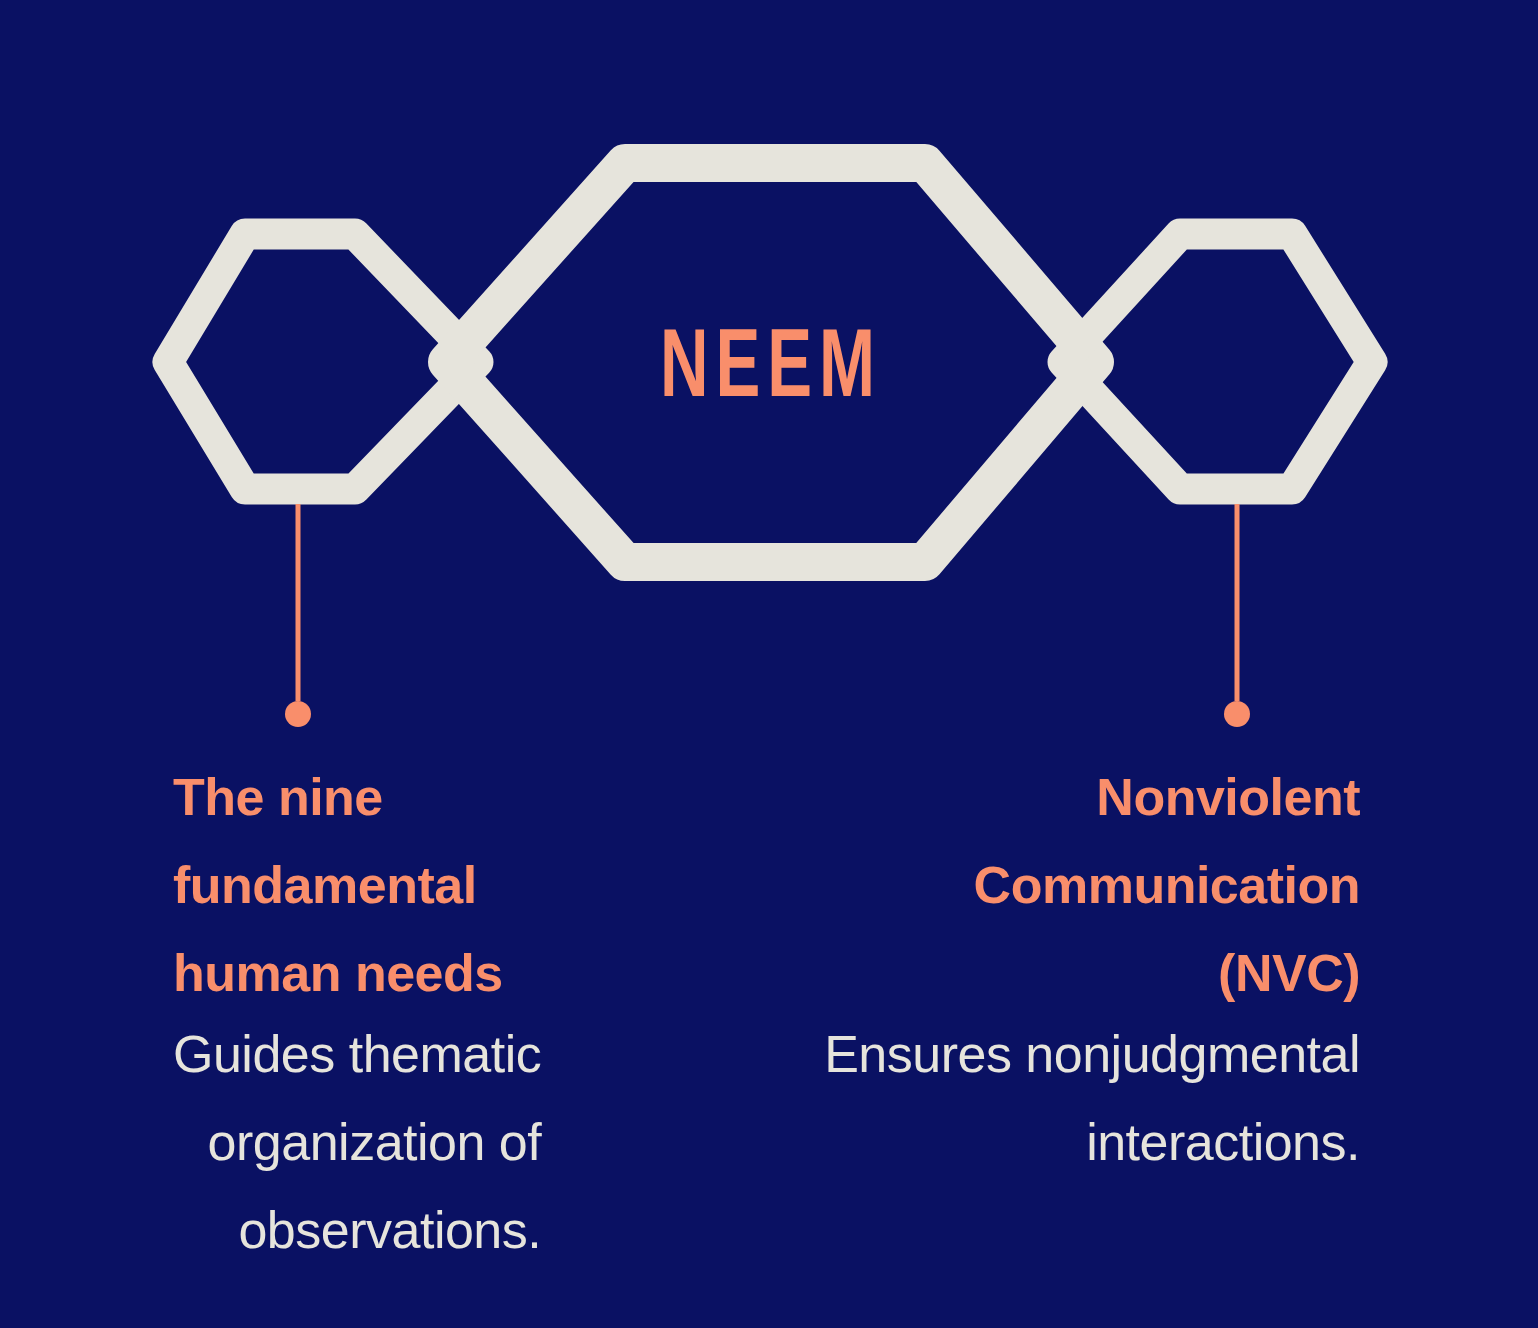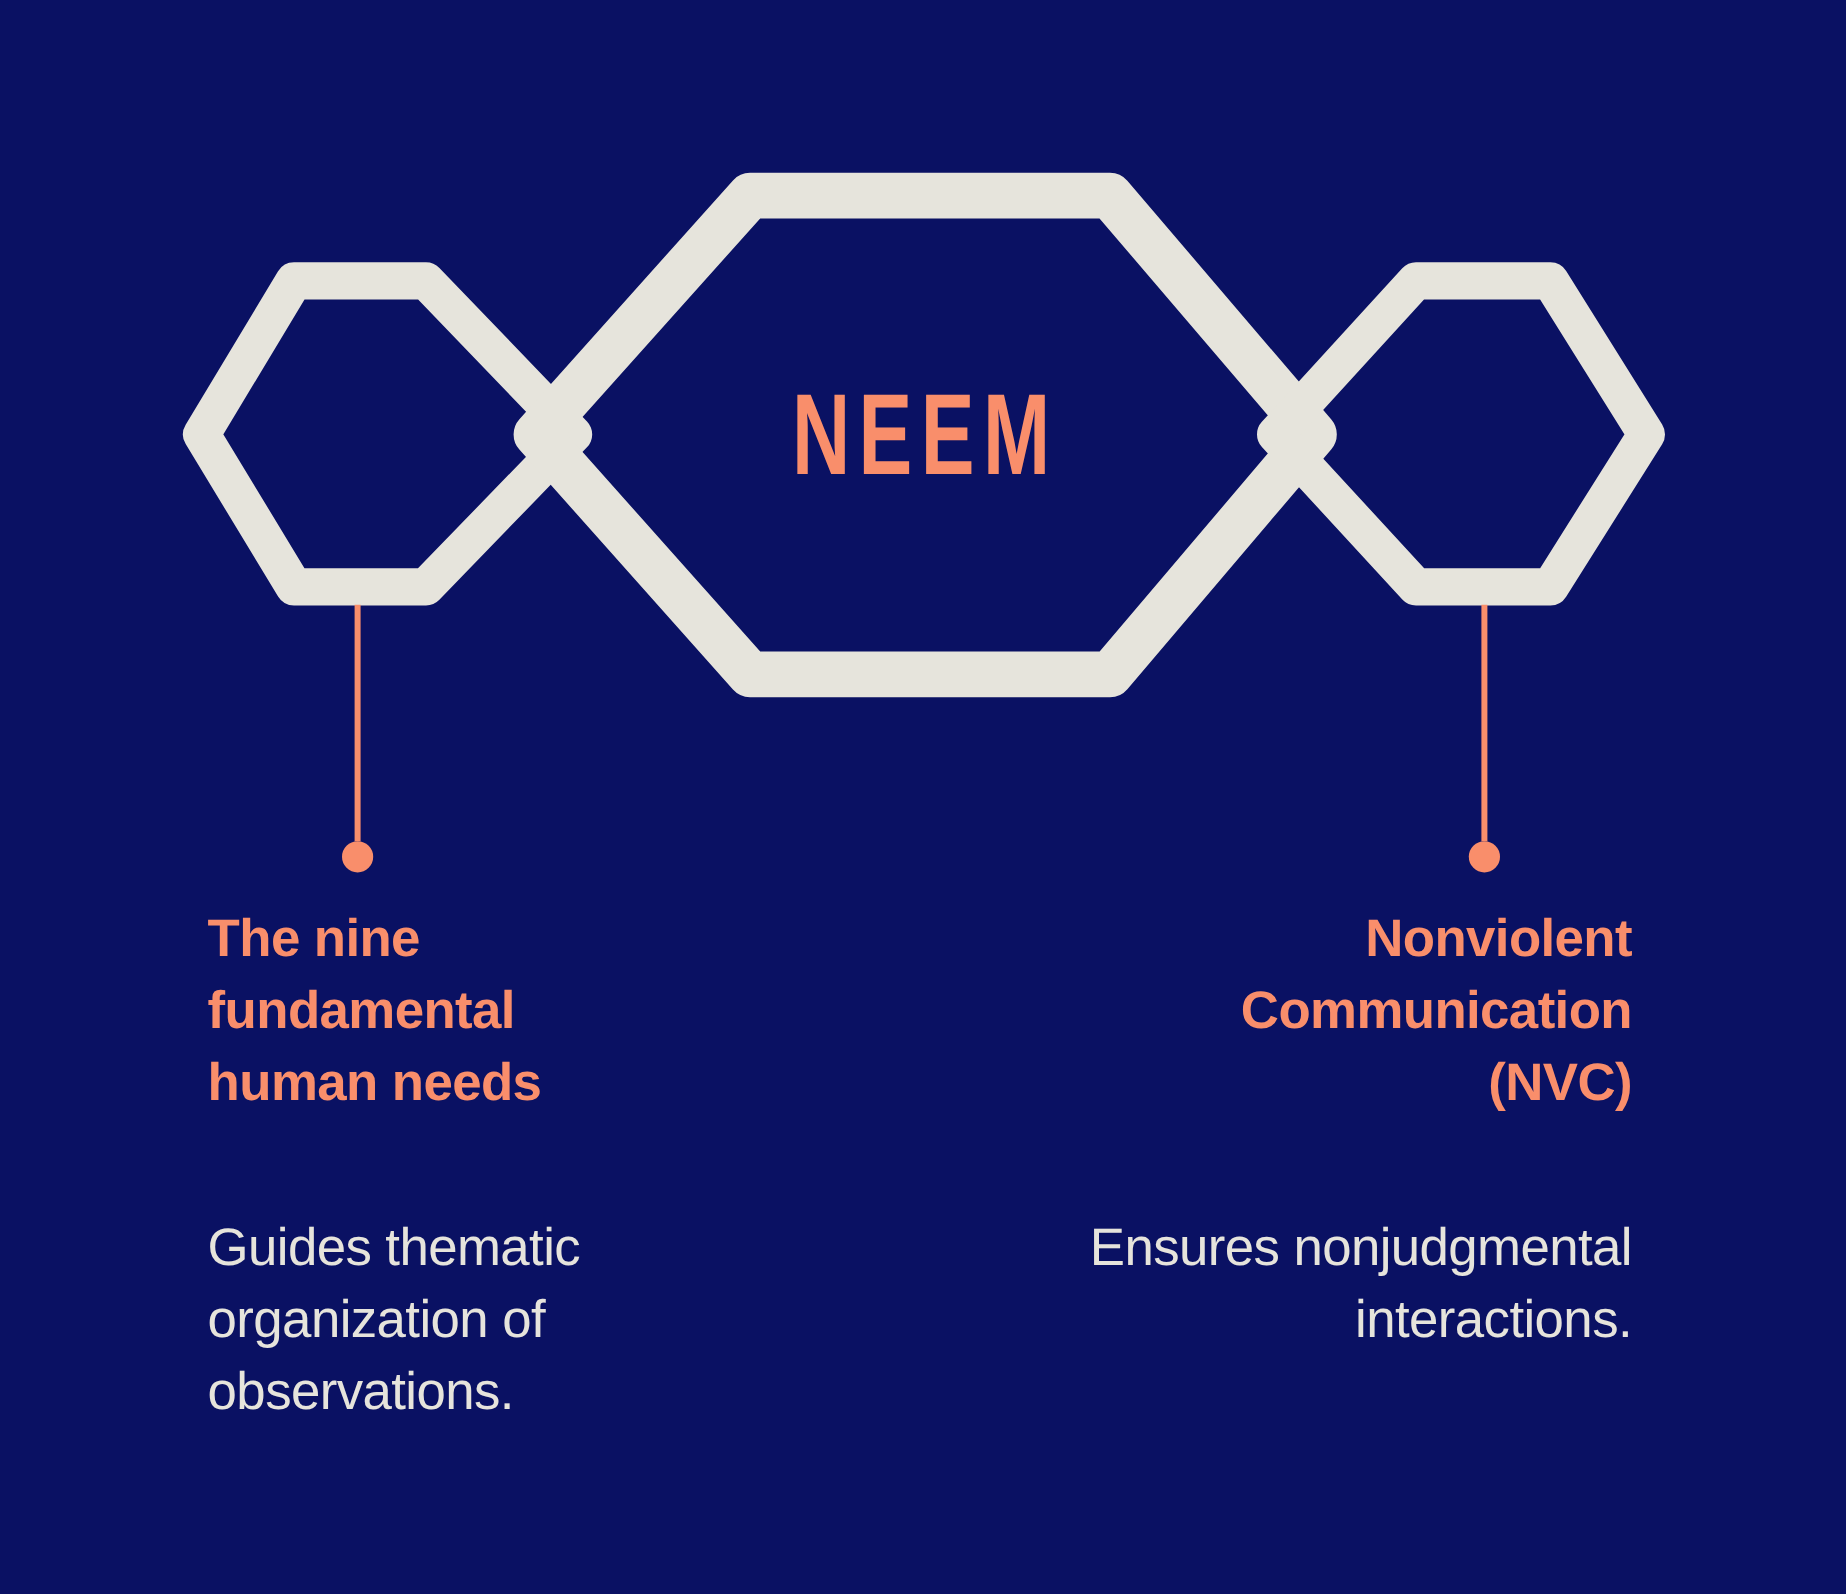--- a/index.html
+++ b/index.html
@@ -51,34 +51,34 @@
     font-size: 96px;
     font-weight: 700;
     letter-spacing: 10px;
     transform: scaleX(0.70);
     transform-origin: 50% 50%;
     white-space: nowrap;
   }
   .text-block {
     position: absolute;
     white-space: pre-line;
-    font-size: 44px;
-    line-height: 60px;
+    font-size: 52px;
+    line-height: 88px;
     letter-spacing: -0.5px;
   }
   .heading {
     color: #F98E6B;
     font-weight: 700;
   }
   .body-text {
     color: #E6E4DC;
     font-weight: 400;
   }
   .left-heading  { left: 173px; top: 753px;  text-align: left; }
-  .left-body     { left: 173px; top: 1010px; text-align: left; }
+  .left-body     { left: 173px; top: 1010px; text-align: right; }
   .right-heading { right: 178px; top: 753px;  text-align: right; margin-left: 45px; }
   .right-body    { right: 178px; top: 1010px; text-align: right; margin-left: 44px; }
 </style>
 </head>
 <body>
 
 <div class="canvas">
 
   <svg class="hex-graphic" width="1538" height="740" viewBox="0 0 1538 740" xmlns="http://www.w3.org/2000/svg">
 

